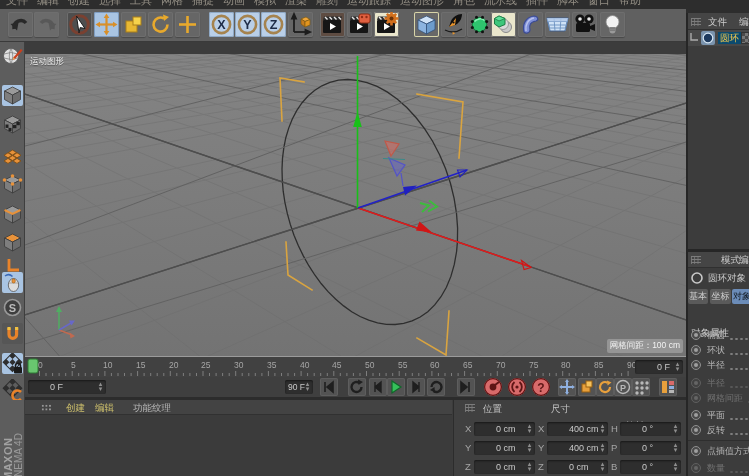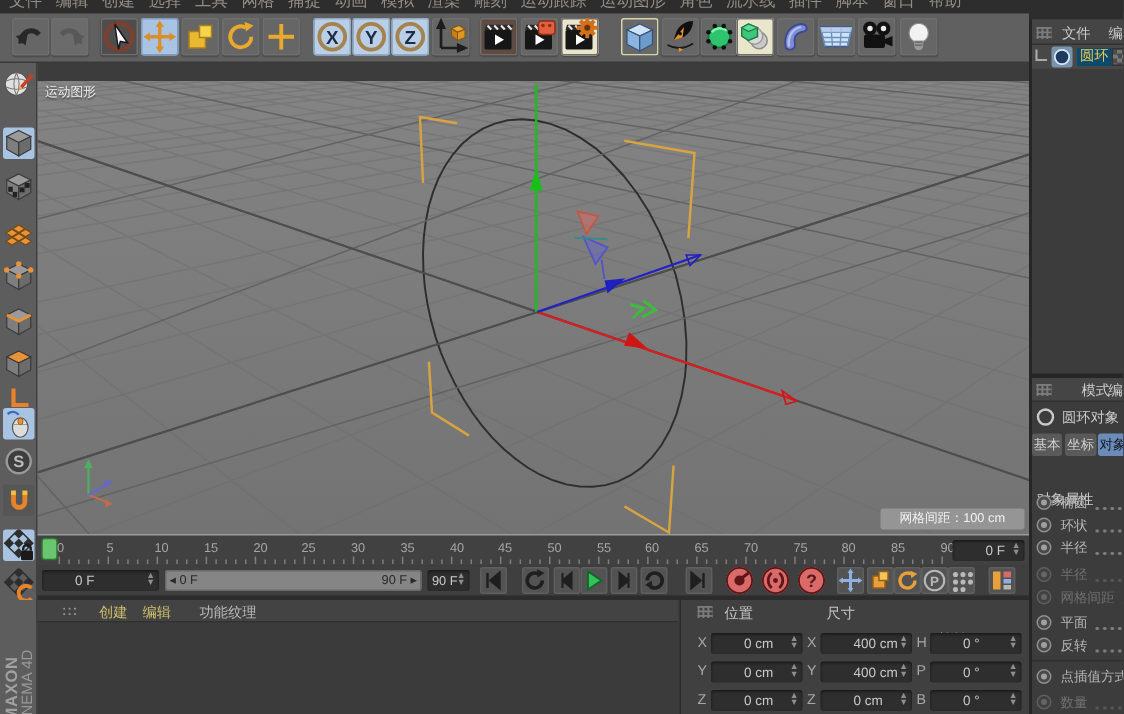--- a/index.html
+++ b/index.html
@@ -511,21 +511,21 @@
 <g transform="translate(34,276)" stroke-width="1.5" fill="none">
           <line x1="0" y1="0" x2="0" y2="-20" stroke="#4fae62"></line>
           <path d="M0 -24 L-3 -18 L3 -18 Z" fill="#4fae62" stroke="none"></path>
           <line x1="0" y1="0" x2="12" y2="4.5" stroke="#c06a50"></line>
           <path d="M16 6 L10.5 2.5 L11.5 8.5 Z" fill="#c06a50" stroke="none"></path>
           <line x1="0" y1="0" x2="12" y2="-7" stroke="#6868c8"></line>
           <path d="M16 -9.5 L10 -9.5 L12.5 -4.5 Z" fill="#6868c8" stroke="none"></path>
         </g>
 </svg>
 <div class="abs" style="left:5px;top:2px;color:#ededed;font-size:8.5px;text-shadow:0 1px 1px rgba(0,0,0,.4)">运动图形</div>
-<div class="abs" style="right:3px;bottom:3px;background:rgba(155,155,155,.85);border-radius:2px;color:#f2f2f2;font-size:8.5px;padding:1px 13px;">网格间距：100 cm</div>
+<div class="abs" style="right:3px;bottom:3px;background:rgba(155,155,155,.85);border-radius:2px;color:#f2f2f2;font-size:8.5px;padding:1px 3px;">网格间距：100 cm</div>
 </div>
 <div class="abs" style="left:25px;top:356px;width:661px;height:21px;background:#414141;border-top:1px solid #9b9b9b">
 <svg width="661" height="21" viewBox="0 0 661 21">
 <rect x="3" y="2" width="10" height="14" rx="2" fill="#69c66f" stroke="#2e7a34" stroke-width="1"></rect>
 <text x="13" y="11" font-size="8.5" fill="#a6a6a6" font-family="Liberation Sans">0</text>
         <text x="46" y="11" font-size="8.5" fill="#a6a6a6" font-family="Liberation Sans">5</text>
         <text x="78" y="11" font-size="8.5" fill="#a6a6a6" font-family="Liberation Sans">10</text>
         <text x="111" y="11" font-size="8.5" fill="#a6a6a6" font-family="Liberation Sans">15</text>
         <text x="144" y="11" font-size="8.5" fill="#a6a6a6" font-family="Liberation Sans">20</text>
         <text x="176" y="11" font-size="8.5" fill="#a6a6a6" font-family="Liberation Sans">25</text>
@@ -633,24 +633,20 @@
           <line x1="583.5" y1="16" x2="583.5" y2="19" stroke="#7e7e7e" stroke-width="1"></line>
           <line x1="590.0" y1="16" x2="590.0" y2="19" stroke="#7e7e7e" stroke-width="1"></line>
           <line x1="596.6" y1="16" x2="596.6" y2="19" stroke="#7e7e7e" stroke-width="1"></line>
           <line x1="603.1" y1="14" x2="603.1" y2="19" stroke="#7e7e7e" stroke-width="1"></line>
         </g>
 </svg>
 <div class="fld" style="left:610px;top:3px;width:48px;height:14px;line-height:14px">0 F<span class="stp">▴<br>▾</span></div>
 </div>
 <div class="abs" style="left:25px;top:377px;width:661px;height:20px;background:#3f3f3f">
 <div class="fld" style="left:3px;top:3px;width:78px;height:14px;line-height:14px">0 F<span class="stp">▴<br>▾</span></div>
-<div class="abs" style="left:85px;top:3px;width:171px;height:14px;background:#858585;border-radius:2px;box-shadow:inset 0 0 0 1px #6a6a6a">
-        <span style="position:absolute;left:3px;top:1px;font-size:8.5px;color:#2a2a2a">◂ 0 F</span>
-        <span style="position:absolute;right:3px;top:1px;font-size:8.5px;color:#2a2a2a">90 F ▸</span>
-      </div>
 <div class="fld" style="left:260px;top:3px;width:28px;height:14px;line-height:14px;padding-left:3px;font-size:8.5px">90 F<span class="stp">▴<br>▾</span></div>
 <div class="tbtn" style="left:295px;">
         <svg width="18" height="18" viewBox="0 0 18 18">
           <path d="M5 4 V14 M13 4 L7 9 L13 14 Z" stroke="#1f1f1f" stroke-width="1.6" fill="#1f1f1f"></path>
         </svg>
       </div>
 <div class="tbtn" style="left:323px;">
         <svg width="18" height="18" viewBox="0 0 18 18">
           <path d="M13.5 9 a5 5 0 1 1 -2 -4" stroke="#1f1f1f" stroke-width="2.4" fill="none"></path>
           <path d="M10 1.5 L15 4 L10.5 7 Z" fill="#1f1f1f"></path>

